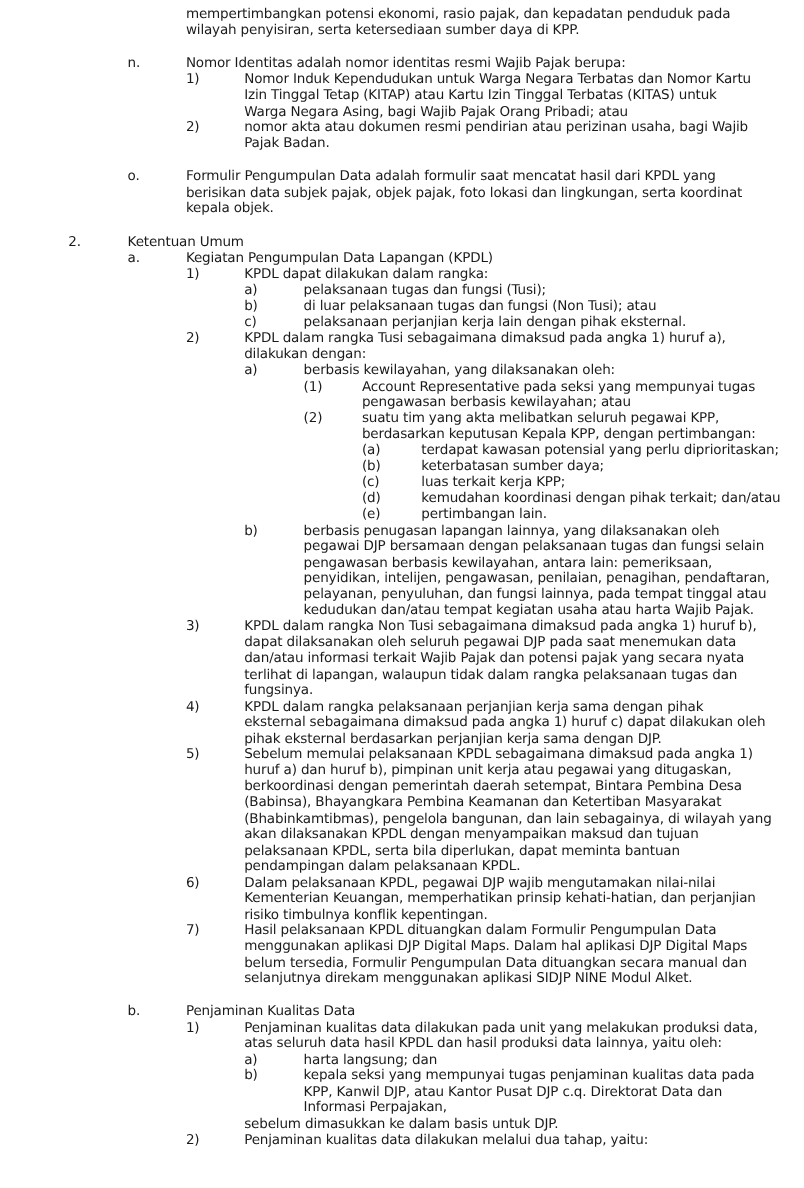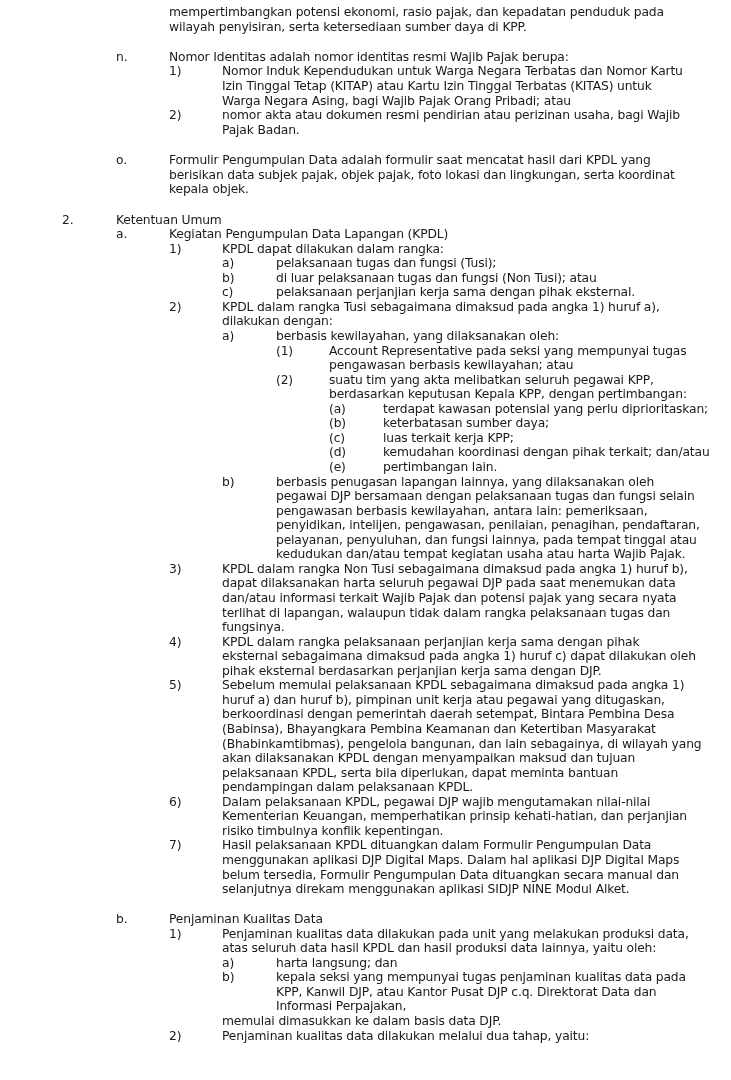--- a/index.html
+++ b/index.html
@@ -38,21 +38,21 @@
 <div class="ln c1" style="top:227px">a.</div>
 <div class="ln c2" style="top:227px">Kegiatan Pengumpulan Data Lapangan (KPDL)</div>
 
 <div class="ln c2" style="top:242px">1)</div>
 <div class="ln c3" style="top:242px">KPDL dapat dilakukan dalam rangka:</div>
 <div class="ln c3" style="top:256px">a)</div>
 <div class="ln c4" style="top:256px">pelaksanaan tugas dan fungsi (Tusi);</div>
 <div class="ln c3" style="top:271px">b)</div>
 <div class="ln c4" style="top:271px">di luar pelaksanaan tugas dan fungsi (Non Tusi); atau</div>
 <div class="ln c3" style="top:285px">c)</div>
-<div class="ln c4" style="top:285px">pelaksanaan perjanjian kerja sama dengan pihak eksternal.</div>
+<div class="ln c4" style="top:285px">pelaksanaan perjanjian kerja lain dengan pihak eksternal.</div>
 
 <div class="ln c2" style="top:300px">2)</div>
 <div class="ln c3" style="top:300px">KPDL dalam rangka Tusi sebagaimana dimaksud pada angka 1) huruf a),</div>
 <div class="ln c3" style="top:314px">dilakukan dengan:</div>
 <div class="ln c3" style="top:329px">a)</div>
 <div class="ln c4" style="top:329px">berbasis kewilayahan, yang dilaksanakan oleh:</div>
 <div class="ln c4" style="top:344px">(1)</div>
 <div class="ln c5" style="top:344px">Account Representative pada seksi yang mempunyai tugas</div>
 <div class="ln c5" style="top:358px">pengawasan berbasis kewilayahan; atau</div>
 <div class="ln c4" style="top:373px">(2)</div>
@@ -71,21 +71,21 @@
 <div class="ln c3" style="top:475px">b)</div>
 <div class="ln c4" style="top:475px">berbasis penugasan lapangan lainnya, yang dilaksanakan oleh</div>
 <div class="ln c4" style="top:489px">pegawai DJP bersamaan dengan pelaksanaan tugas dan fungsi selain</div>
 <div class="ln c4" style="top:504px">pengawasan berbasis kewilayahan, antara lain: pemeriksaan,</div>
 <div class="ln c4" style="top:518px">penyidikan, intelijen, pengawasan, penilaian, penagihan, pendaftaran,</div>
 <div class="ln c4" style="top:533px">pelayanan, penyuluhan, dan fungsi lainnya, pada tempat tinggal atau</div>
 <div class="ln c4" style="top:547px">kedudukan dan/atau tempat kegiatan usaha atau harta Wajib Pajak.</div>
 
 <div class="ln c2" style="top:562px">3)</div>
 <div class="ln c3" style="top:562px">KPDL dalam rangka Non Tusi sebagaimana dimaksud pada angka 1) huruf b),</div>
-<div class="ln c3" style="top:576px">dapat dilaksanakan harta seluruh pegawai DJP pada saat menemukan data</div>
+<div class="ln c3" style="top:576px">dapat dilaksanakan oleh seluruh pegawai DJP pada saat menemukan data</div>
 <div class="ln c3" style="top:591px">dan/atau informasi terkait Wajib Pajak dan potensi pajak yang secara nyata</div>
 <div class="ln c3" style="top:606px">terlihat di lapangan, walaupun tidak dalam rangka pelaksanaan tugas dan</div>
 <div class="ln c3" style="top:620px">fungsinya.</div>
 
 <div class="ln c2" style="top:635px">4)</div>
 <div class="ln c3" style="top:635px">KPDL dalam rangka pelaksanaan perjanjian kerja sama dengan pihak</div>
 <div class="ln c3" style="top:649px">eksternal sebagaimana dimaksud pada angka 1) huruf c) dapat dilakukan oleh</div>
 <div class="ln c3" style="top:664px">pihak eksternal berdasarkan perjanjian kerja sama dengan DJP.</div>
 
 <div class="ln c2" style="top:678px">5)</div>
@@ -113,17 +113,17 @@
 <div class="ln c2" style="top:912px">Penjaminan Kualitas Data</div>
 <div class="ln c2" style="top:927px">1)</div>
 <div class="ln c3" style="top:927px">Penjaminan kualitas data dilakukan pada unit yang melakukan produksi data,</div>
 <div class="ln c3" style="top:941px">atas seluruh data hasil KPDL dan hasil produksi data lainnya, yaitu oleh:</div>
 <div class="ln c3" style="top:956px">a)</div>
 <div class="ln c4" style="top:956px">harta langsung; dan</div>
 <div class="ln c3" style="top:970px">b)</div>
 <div class="ln c4" style="top:970px">kepala seksi yang mempunyai tugas penjaminan kualitas data pada</div>
 <div class="ln c4" style="top:985px">KPP, Kanwil DJP, atau Kantor Pusat DJP c.q. Direktorat Data dan</div>
 <div class="ln c4" style="top:999px">Informasi Perpajakan,</div>
-<div class="ln c3" style="top:1014px">memulai dimasukkan ke dalam basis data DJP.</div>
+<div class="ln c3" style="top:1014px">sebelum dimasukkan ke dalam basis untuk DJP.</div>
 <div class="ln c2" style="top:1029px">2)</div>
 <div class="ln c3" style="top:1029px">Penjaminan kualitas data dilakukan melalui dua tahap, yaitu:</div>
 
 </div>
 
 </body></html>

